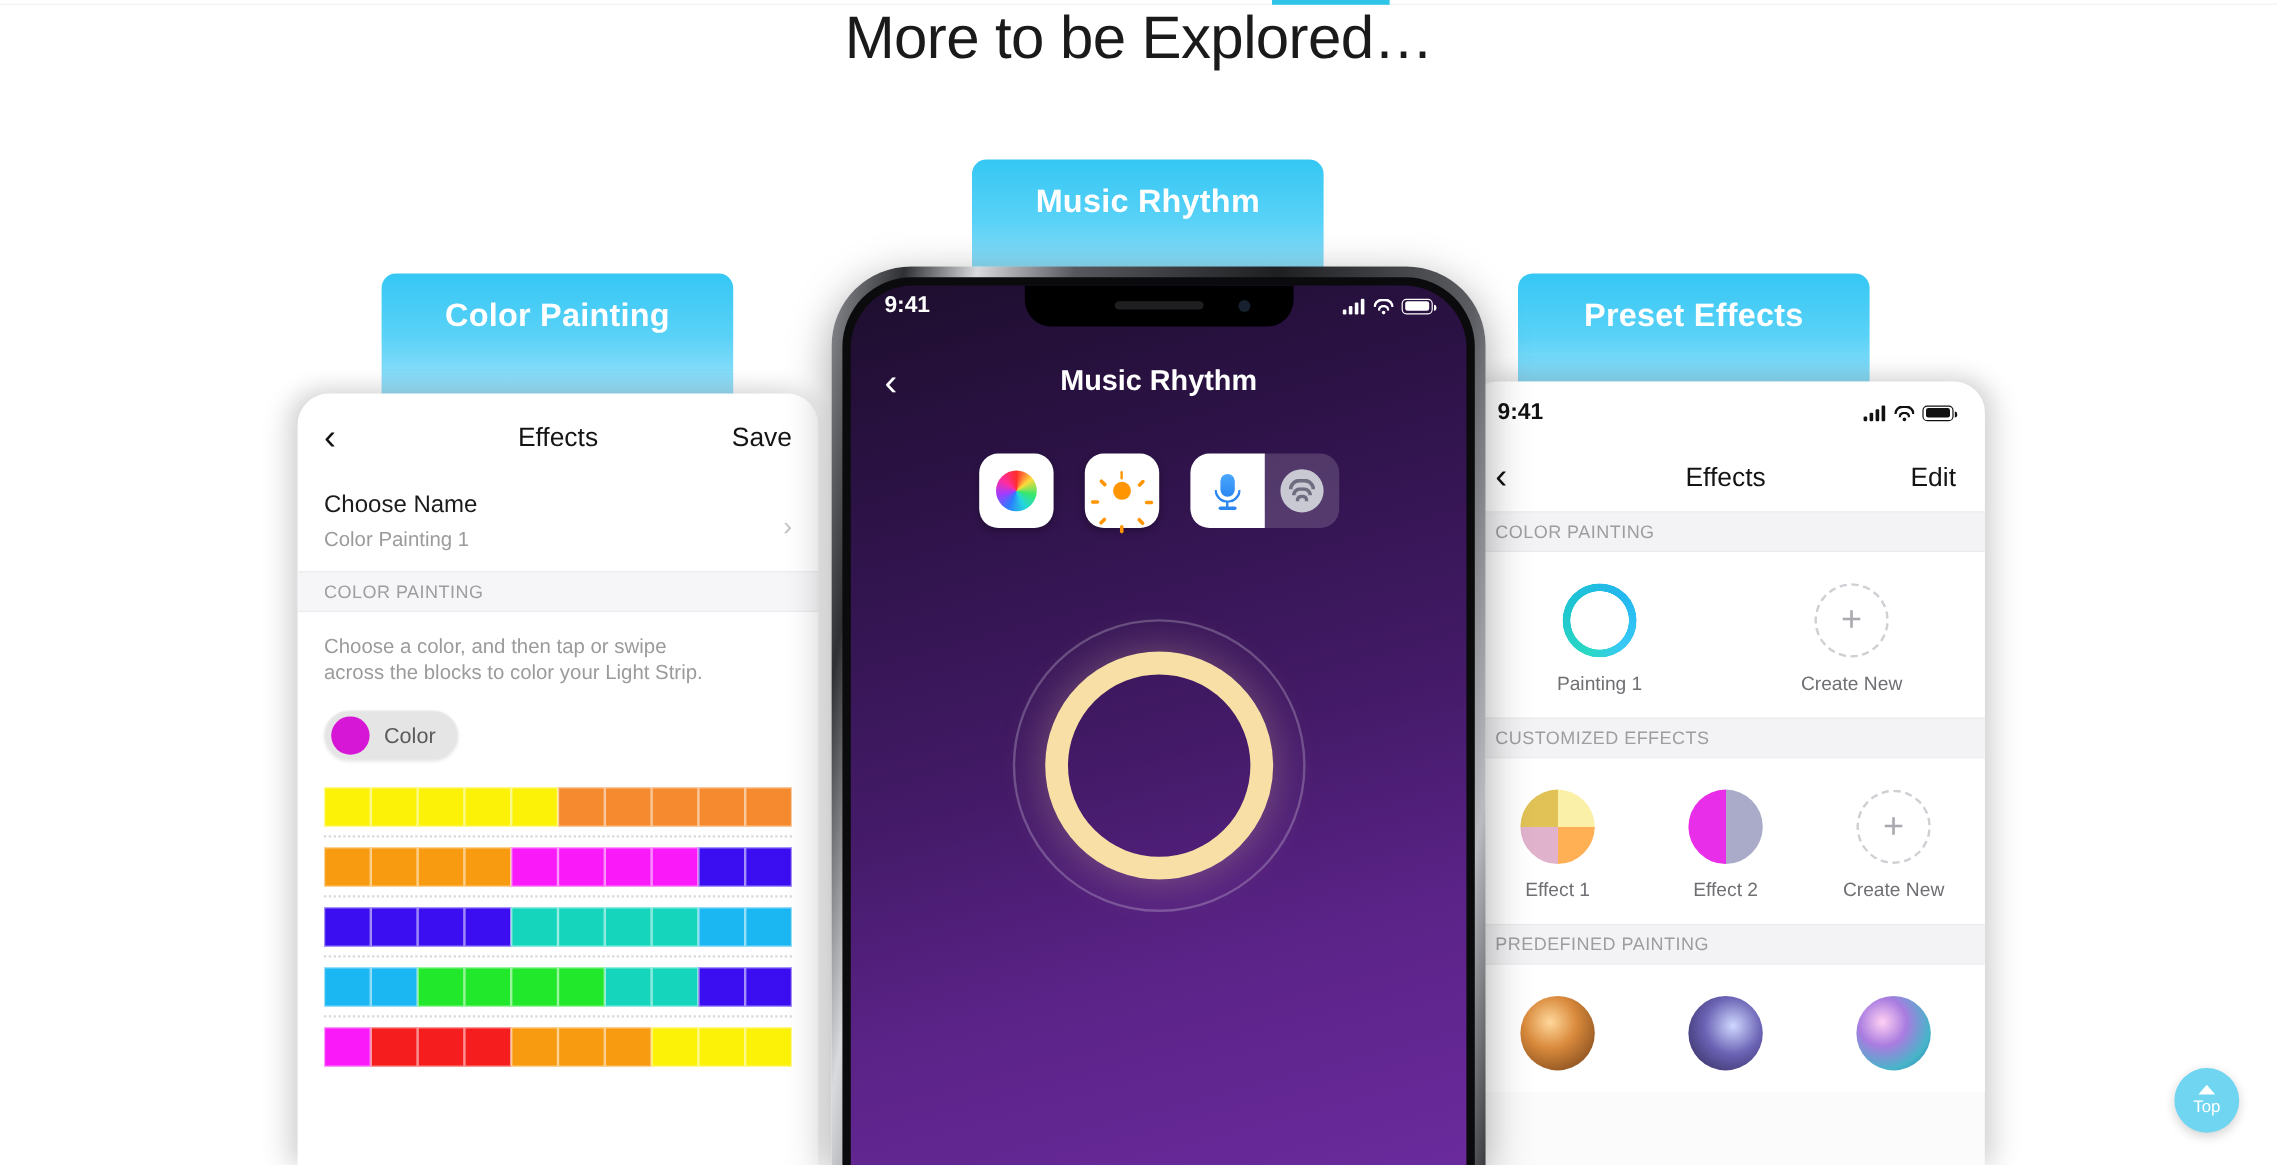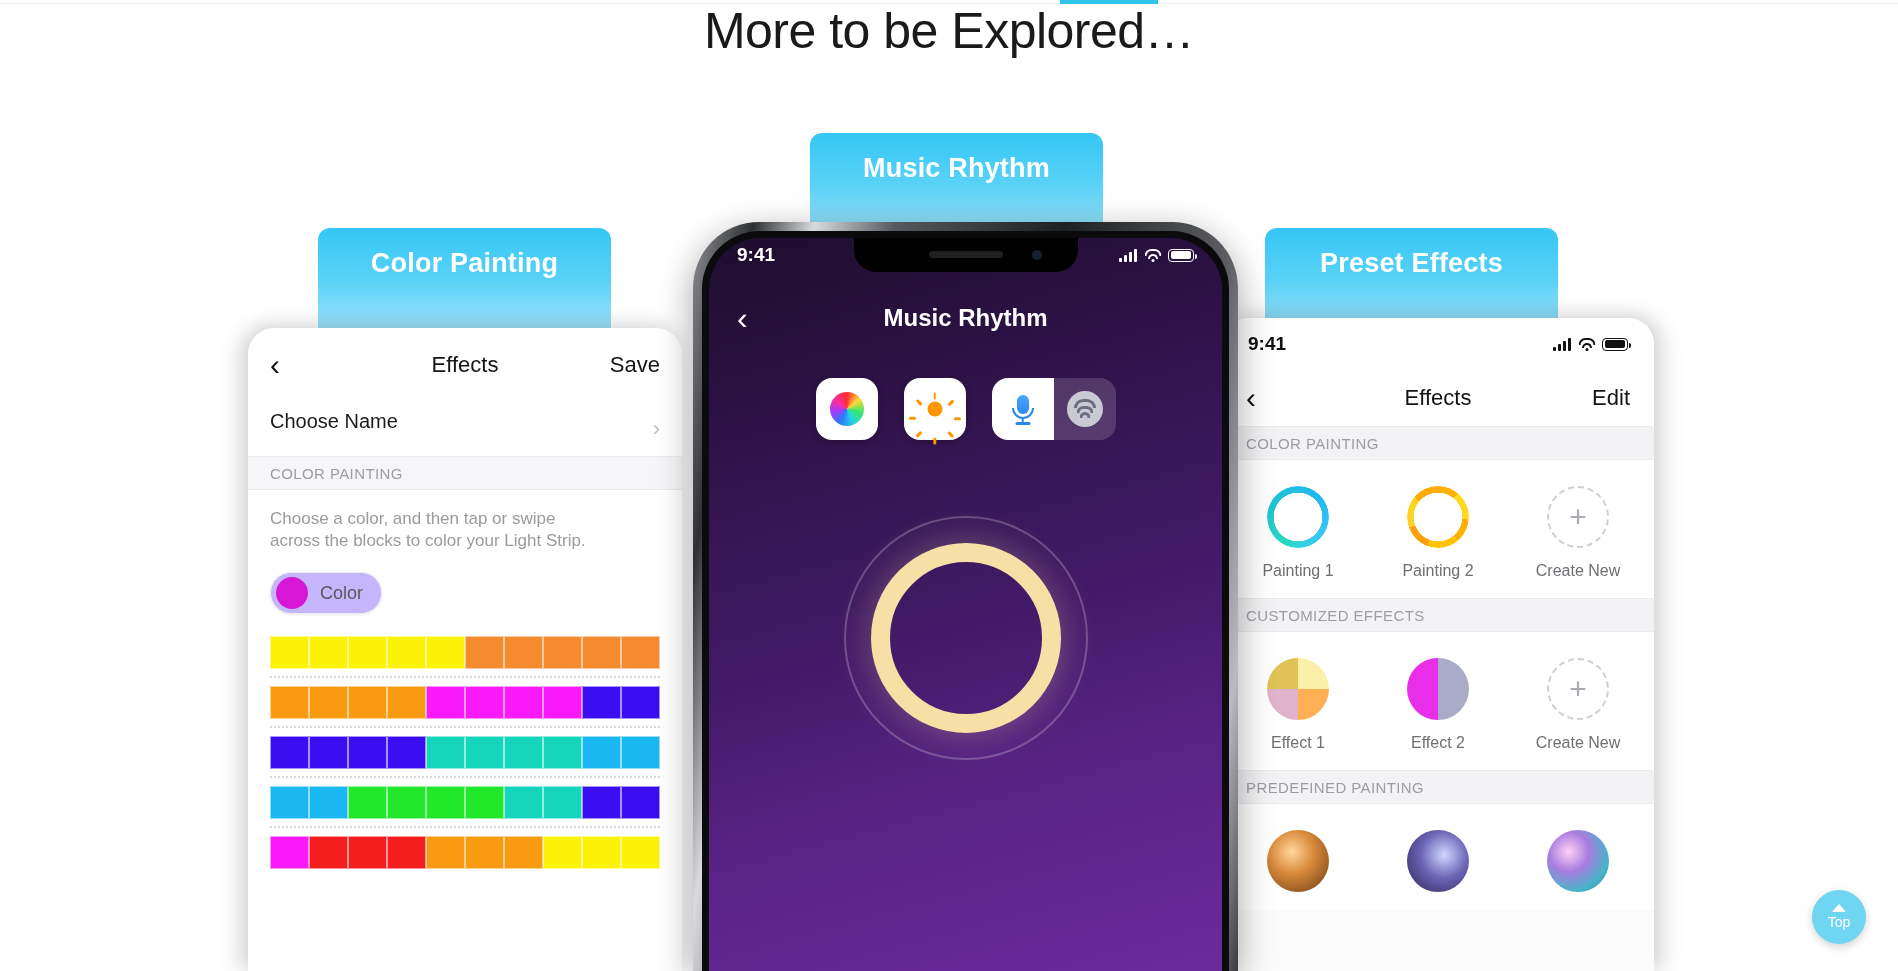--- a/index.html
+++ b/index.html
@@ -91,21 +91,21 @@
     border-top: 1px solid #ececee; border-bottom: 1px solid #ececee;
   }
   .lc-desc {
     padding: 18px 22px 0 22px;
     font-size: 17px; line-height: 1.3; color: #9b9b9b;
     max-width: 370px;
   }
   .lc-colorchip {
     margin: 20px 0 0 22px;
     display: inline-flex; align-items: center;
-    background: #c4b5fd;
+    background: #e5e5e5;
     border: 1px solid #ececec;
     border-radius: 22px;
     box-shadow: 0 1px 3px rgba(0,0,0,0.08);
     padding: 5px 18px 5px 5px;
     height: 42px;
   }
   .lc-colorchip .dot {
     width: 32px; height: 32px; border-radius: 50%;
     background: #d618d6; margin-right: 12px;
   }
@@ -383,20 +383,21 @@
 
   <div class="left-card">
     <div class="lc-nav">
       <div class="lc-back">‹</div>
       <div class="lc-title">Effects</div>
       <div class="lc-save">Save</div>
     </div>
 
     <div class="lc-row">
       <div class="rl1">Choose Name</div>
+      <div class="rl2">Color Painting 1</div>
       <div class="lc-chev">›</div>
     </div>
 
     <div class="lc-sep">COLOR PAINTING</div>
 
     <div class="lc-desc">Choose a color, and then tap or swipe across the blocks to color your Light Strip.</div>
 
     <div class="lc-colorchip">
       <span class="dot"></span>
       <span class="lbl">Color</span>
@@ -574,24 +575,20 @@
     </div>
 
     <div>
       <div class="rc-sec">COLOR PAINTING</div>
       <div class="rc-grid">
         <div class="rc-item">
           <span class="ring ring-p1"></span>
           <span class="cap">Painting 1</span>
         </div>
         <div class="rc-item">
-          <span class="ring ring-p2"></span>
-          <span class="cap">Painting 2</span>
-        </div>
-        <div class="rc-item">
           <span class="plus-circle">+</span>
           <span class="cap">Create New</span>
         </div>
       </div>
 
       <div class="rc-sec">CUSTOMIZED EFFECTS</div>
       <div class="rc-grid">
         <div class="rc-item">
           <span class="disc disc-e1"></span>
           <span class="cap">Effect 1</span>

